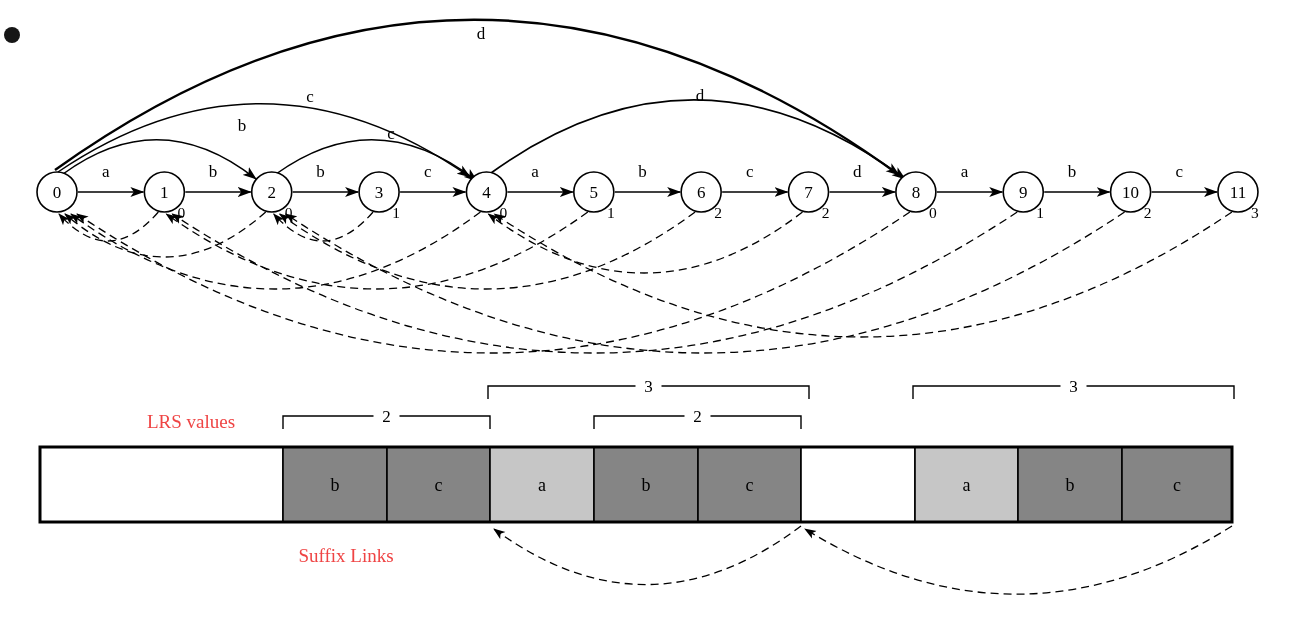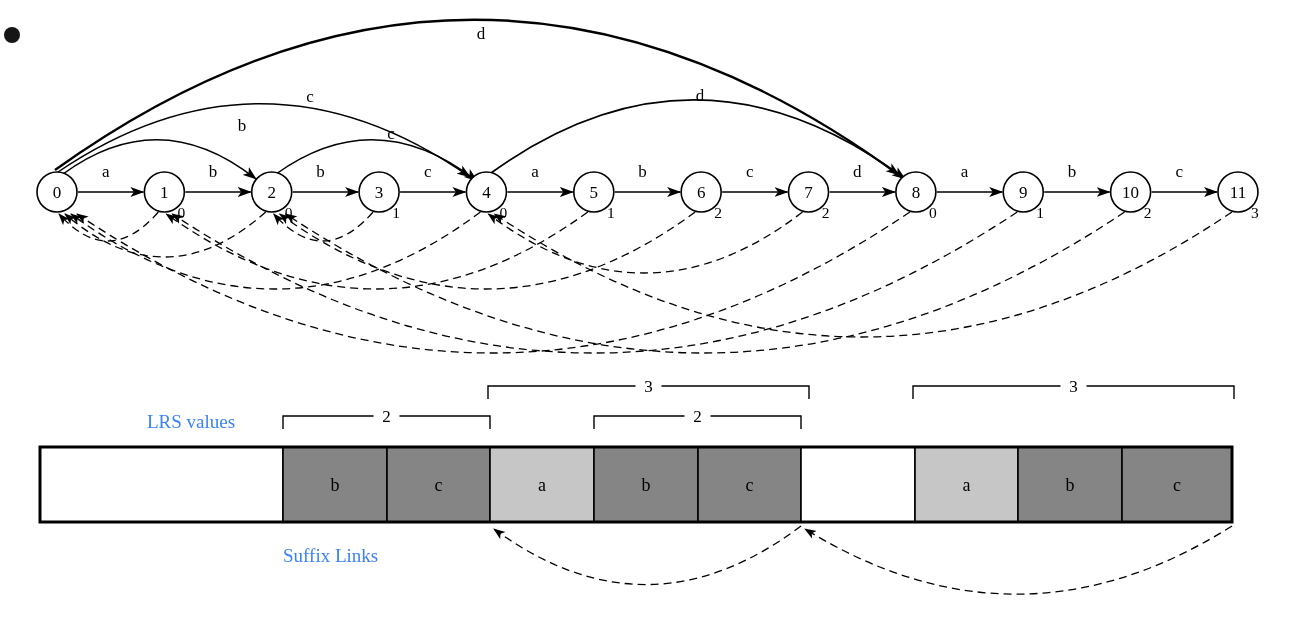--- a/index.html
+++ b/index.html
@@ -1,22 +1,22 @@
 <!DOCTYPE html>
 <html><head>
 <meta charset="utf-8">
 <style>
   html,body{margin:0;padding:0;background:#fff;}
   .stage{position:relative;width:1306px;height:642px;background:#fff;
          font-family:"Liberation Serif",serif;overflow:hidden;}
   .stage svg{position:absolute;left:0;top:0;}
   svg text{font-family:"Liberation Serif",serif;fill:#000;}
-  .caption{position:absolute;color:#3b82f6;font-size:19px;white-space:nowrap;}
+  .caption{position:absolute;color:#ef4444;font-size:19px;white-space:nowrap;}
   #lrs-caption{left:128px;top:411px;width:126px;text-align:center;}
-  #sl-caption{left:283px;top:545px;width:126px;text-align:left;}
+  #sl-caption{left:283px;top:545px;width:126px;text-align:center;}
 </style>
 </head>
 <body>
 
 <div class="stage">
   <svg id="oracle-svg" width="1306" height="642" viewBox="0 0 1306 642">
     <defs>
       <marker id="arrow" markerUnits="userSpaceOnUse" markerWidth="15" markerHeight="11" refX="13" refY="5.5" orient="auto">
         <path d="M0,0.5 L14,5.5 L0,10.5 L3.5,5.5 Z" fill="#000"></path>
       </marker>

